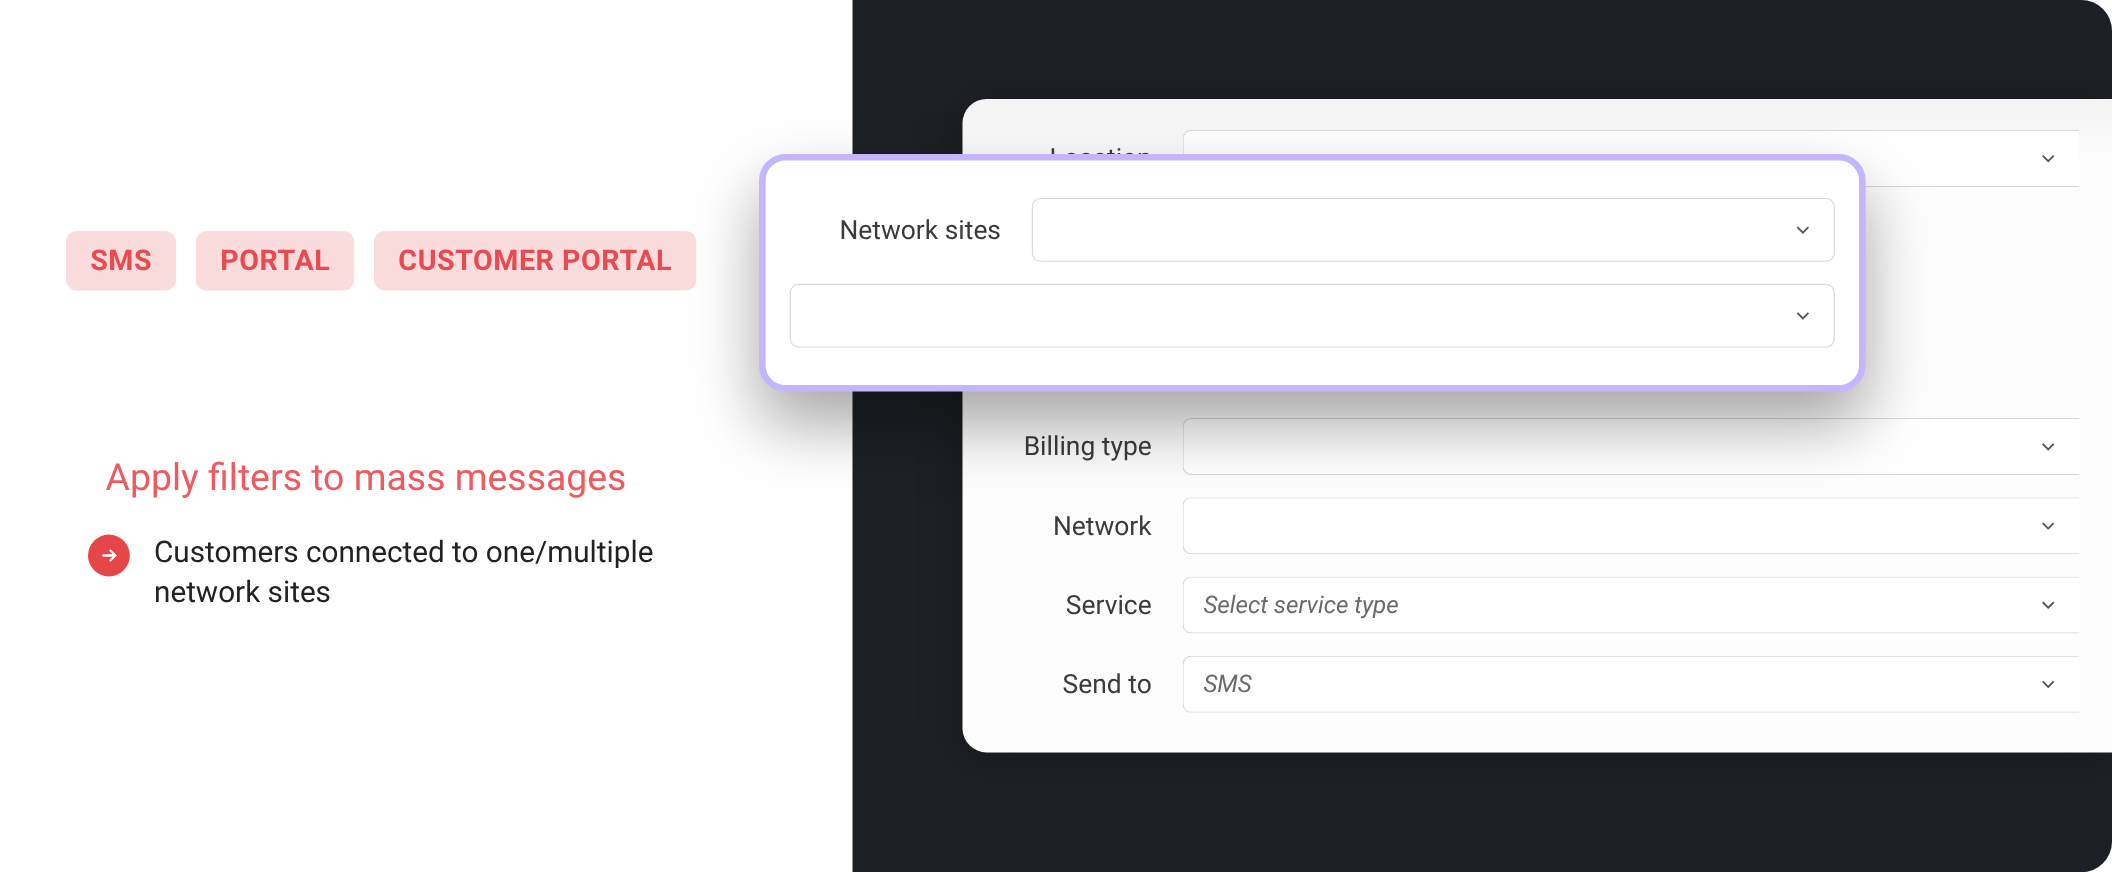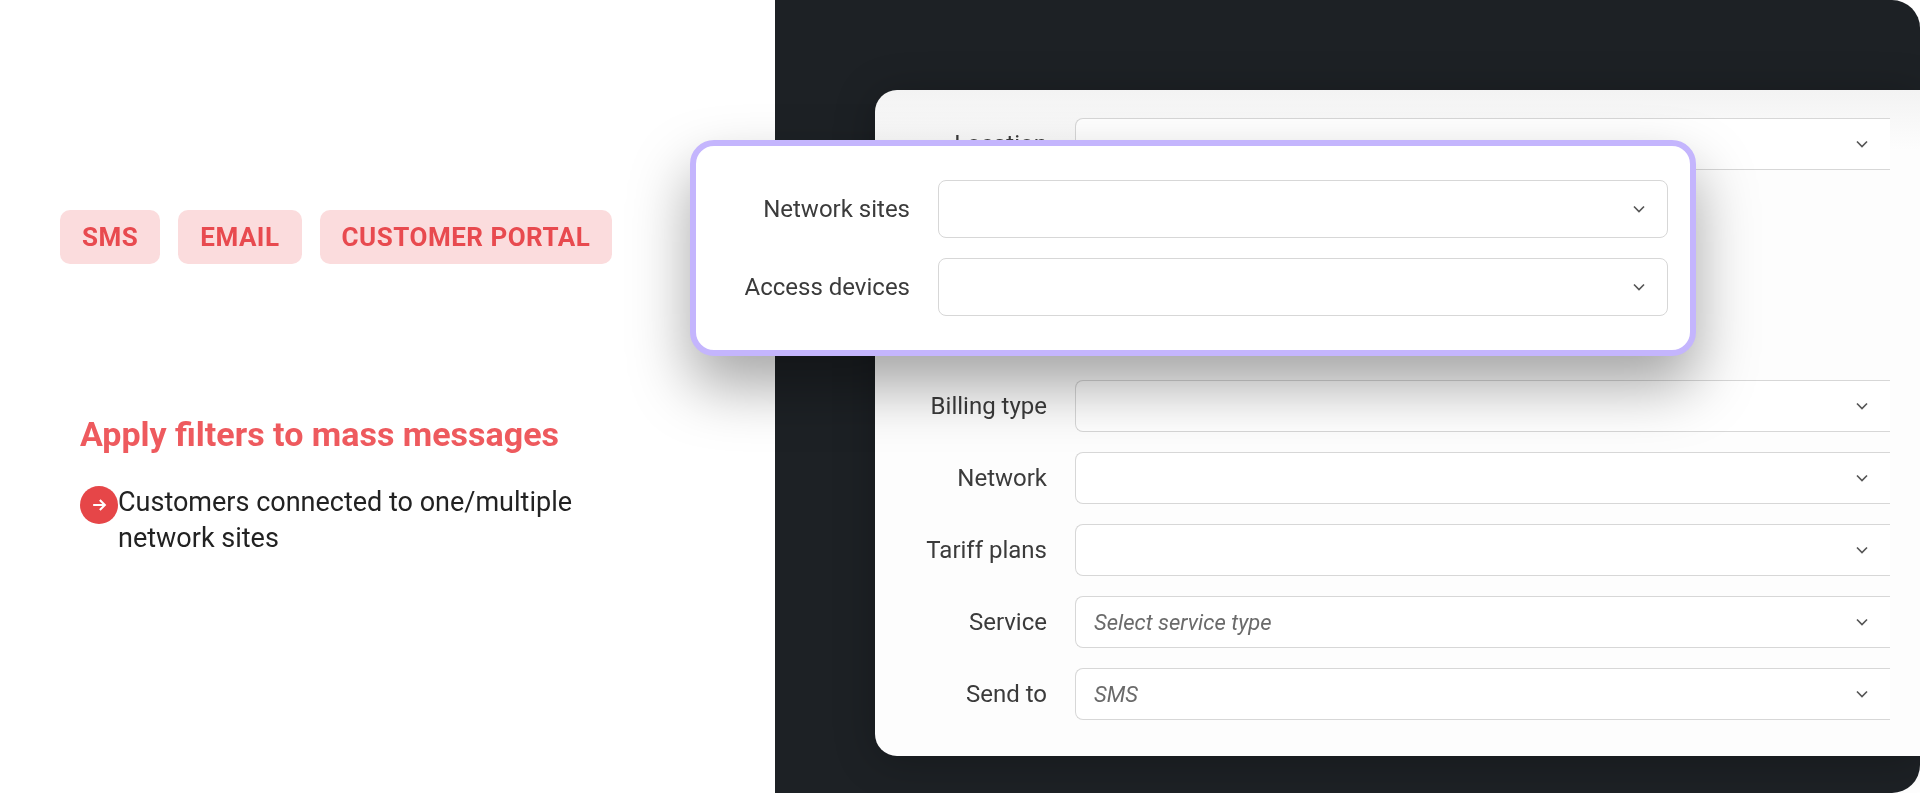--- a/index.html
+++ b/index.html
@@ -21,26 +21,26 @@
     color: #e84a4f;
     font-weight: 700;
     font-size: 26px;
     letter-spacing: 0.5px;
     padding: 12px 22px;
     border-radius: 10px;
   }
   .heading {
     color: #ee5a5e;
     font-size: 34px;
-    font-weight: 700;
+    font-weight: 400;
     margin-bottom: 30px;
-    margin-left: 20px;
+    margin-left: 36px;
   }
   .bullet-list { list-style: none; margin-left: 20px; }
-  .bullet-item { display: flex; align-items: flex-start; margin-bottom: 28px; }
+  .bullet-item { display: flex; align-items: flex-start; gap: 22px; margin-bottom: 28px; }
   .bullet-icon {
     flex: 0 0 38px;
     width: 38px; height: 38px;
     border-radius: 50%;
     background: #e64648;
     display: flex; align-items: center; justify-content: center;
     margin-top: 2px;
   }
   .bullet-icon svg { width: 20px; height: 20px; stroke: #fff; stroke-width: 2.5; fill: none; }
   .bullet-text { font-size: 27px; color: #222; line-height: 1.35; max-width: 480px; }
@@ -122,21 +122,21 @@
     content:"";
     position:absolute; top:0; right:-30px; width:30px; height:100%;
   }
 </style>
 </head>
 <body>
 
 <div class="left-panel">
   <div class="tag-row">
     <div class="tag">SMS</div>
-    <div class="tag">EMAIL</div>
+    <div class="tag">PORTAL</div>
     <div class="tag">CUSTOMER PORTAL</div>
   </div>
 
   <h2 class="heading">Apply filters to mass messages</h2>
 
   <ul class="bullet-list">
     <li class="bullet-item">
       <span class="bullet-icon">
         <svg viewBox="0 0 24 24">
             <path d="M5 12h14M13 6l6 6-6 6"></path>
@@ -176,29 +176,20 @@
     <div class="form-row">
       <div class="form-label">Network</div>
       <div class="form-select no-right-border">
         <span></span>
         <svg class="chev" viewBox="0 0 24 24">
             <path d="M6 9l6 6 6-6"></path>
           </svg>
       </div>
     </div>
 
-    <div class="form-row">
-      <div class="form-label">Tariff plans</div>
-      <div class="form-select no-right-border">
-        <span></span>
-        <svg class="chev" viewBox="0 0 24 24">
-            <path d="M6 9l6 6 6-6"></path>
-          </svg>
-      </div>
-    </div>
 
     <div class="form-row">
       <div class="form-label">Service</div>
       <div class="form-select no-right-border">
         <span>Select service type</span>
         <svg class="chev" viewBox="0 0 24 24">
             <path d="M6 9l6 6 6-6"></path>
           </svg>
       </div>
     </div>
@@ -219,21 +210,20 @@
     <div class="form-row">
       <div class="form-label">Network sites</div>
       <div class="form-select">
         <span></span>
         <svg class="chev" viewBox="0 0 24 24">
             <path d="M6 9l6 6 6-6"></path>
           </svg>
       </div>
     </div>
     <div class="form-row">
-      <div class="form-label">Access devices</div>
       <div class="form-select">
         <span></span>
         <svg class="chev" viewBox="0 0 24 24">
             <path d="M6 9l6 6 6-6"></path>
           </svg>
       </div>
     </div>
   </div>
 
 </div>

